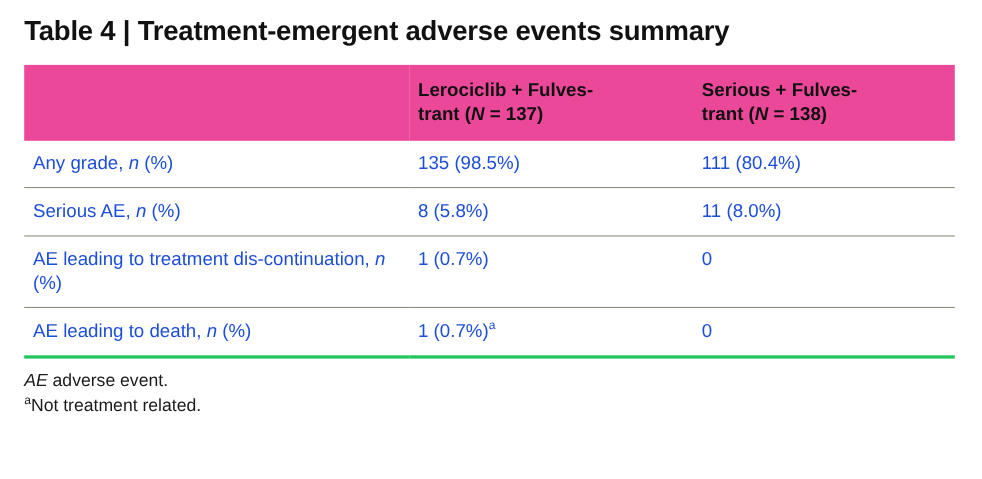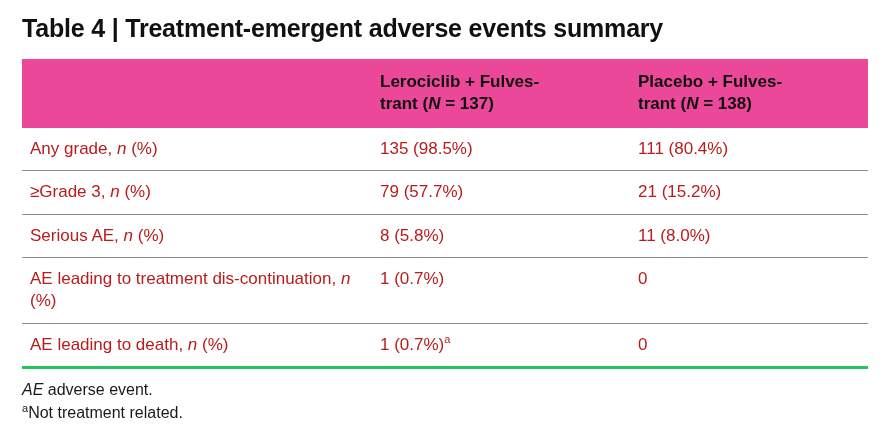--- a/index.html
+++ b/index.html
@@ -51,21 +51,21 @@
   }
   thead td.blank {
     padding-left: 4px;
   }
   tbody td {
     font-size: 17px;
     line-height: 1.32;
     padding: 10px 10px 10px 8px;
     vertical-align: top;
     border-top: 1px solid #8e8d84;
-    color: #b91c1c;
+    color: #1d4ed8;
   }
   tbody tr:first-child td {
     border-top: none;
   }
   tbody tr:last-child td {
     border-bottom: 3px solid #22c55e;
   }
   .ital {
     font-style: italic;
   }
@@ -108,42 +108,35 @@
       <col class="c2">
     </colgroup>
     <thead>
       <tr>
         <td class="blank"></td>
         <td>
           <span>Lerociclib + Fulves-</span><br>
           <span>trant (</span><span class="ital">N</span><span> = 137)</span>
         </td>
         <td>
-          <span>Placebo + Fulves-</span><br>
+          <span>Serious + Fulves-</span><br>
           <span>trant (</span><span class="ital">N</span><span> = 138)</span>
         </td>
       </tr>
     </thead>
     <tbody>
 
       <tr>
         <td>
           <span>Any grade, </span><span class="ital">n</span><span> (%)</span>
         </td>
         <td>135 (98.5%)</td>
         <td>111 (80.4%)</td>
       </tr>
 
-      <tr>
-        <td>
-          <span>≥Grade 3, </span><span class="ital">n</span><span> (%)</span>
-        </td>
-        <td>79 (57.7%)</td>
-        <td>21 (15.2%)</td>
-      </tr>
 
       <tr>
         <td>
           <span>Serious AE, </span><span class="ital">n</span><span> (%)</span>
         </td>
         <td>8 (5.8%)</td>
         <td>11 (8.0%)</td>
       </tr>
 
       <tr>

